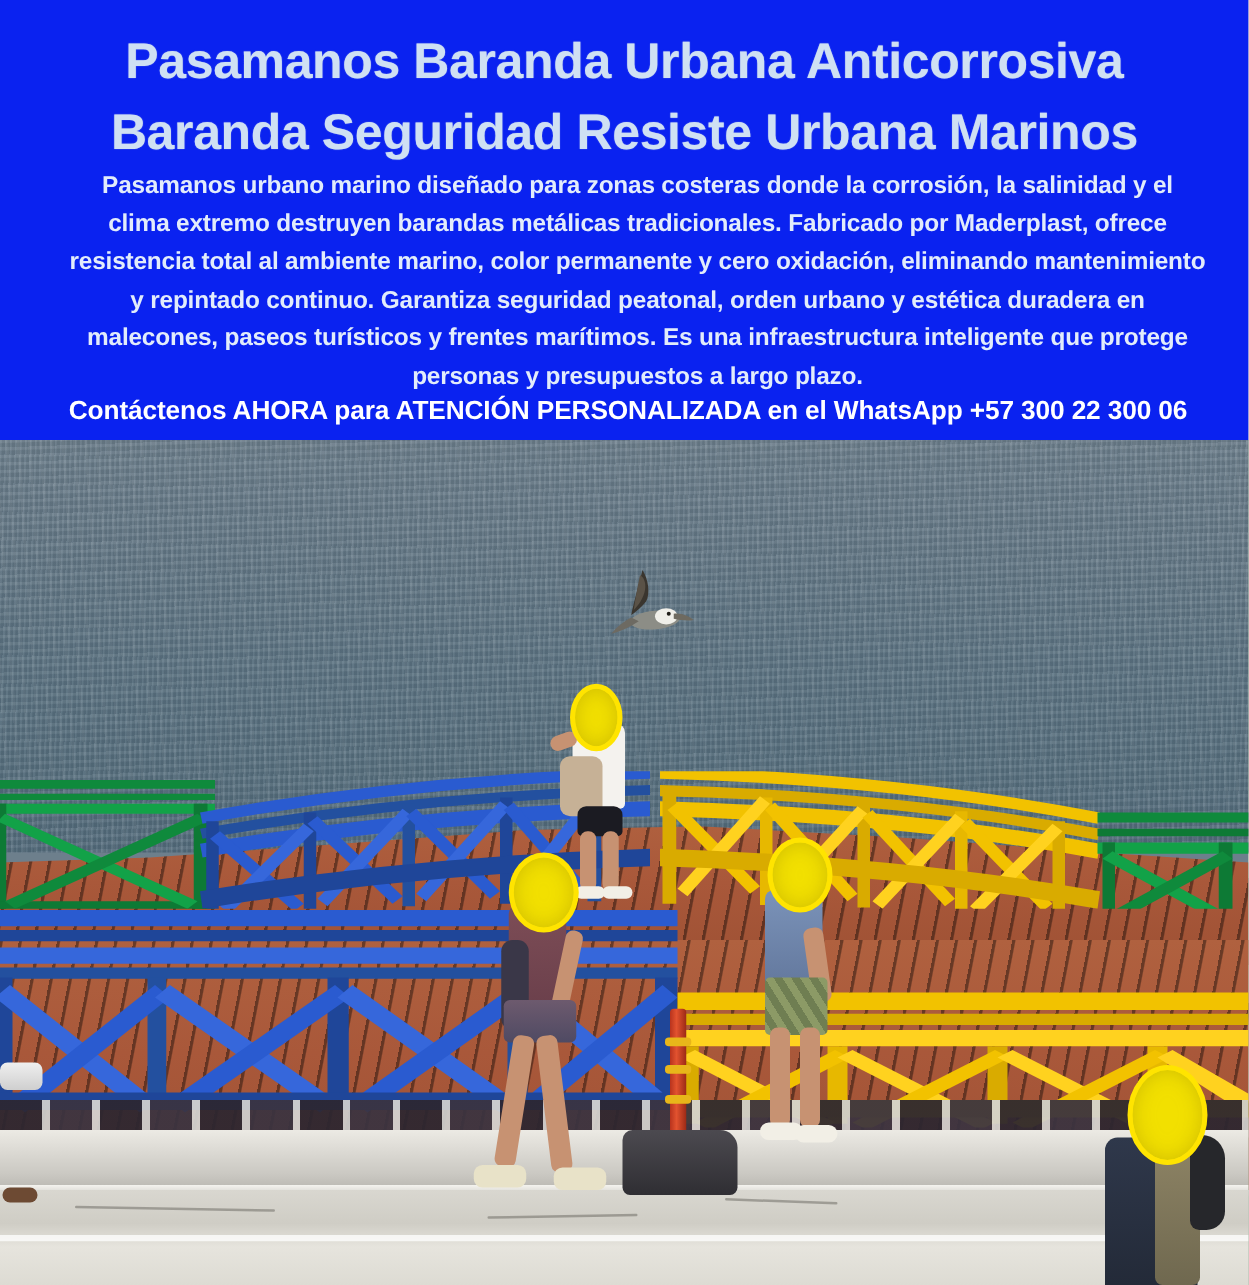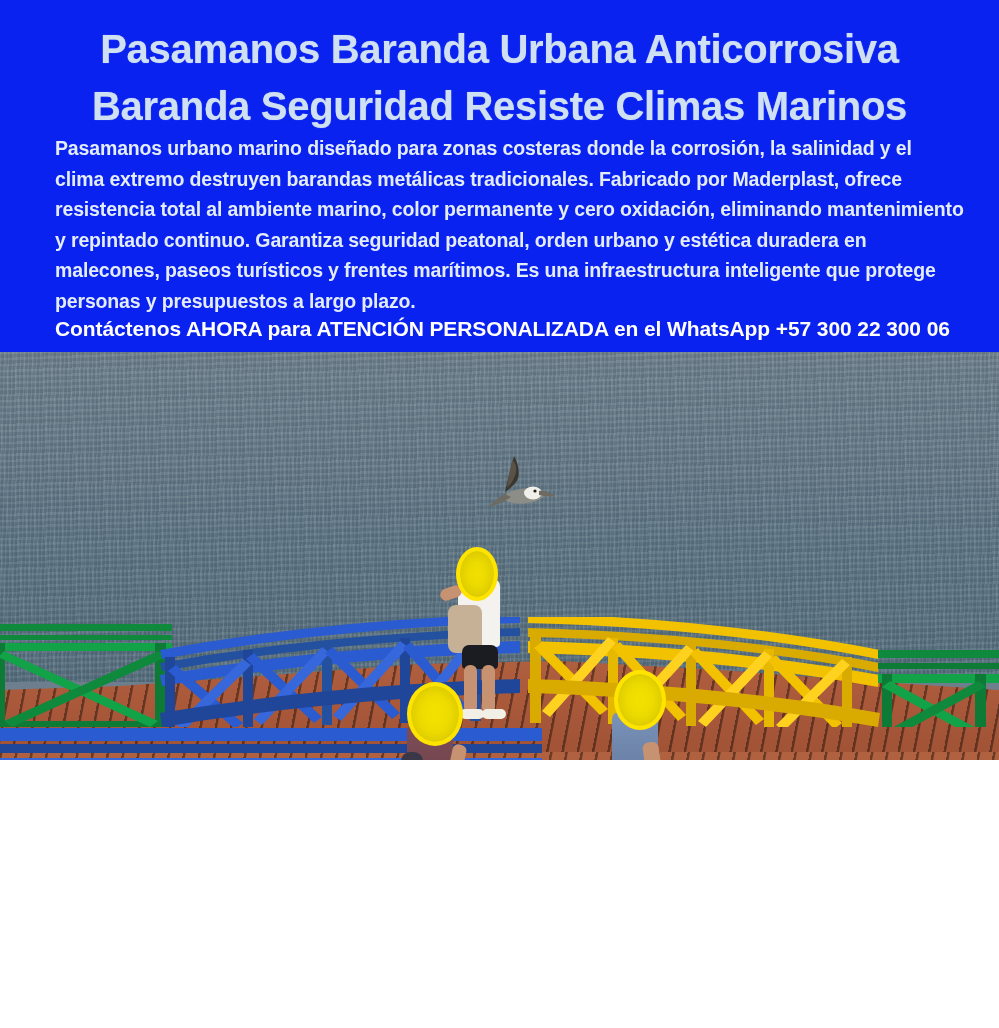--- a/index.html
+++ b/index.html
@@ -1,20 +1,20 @@
 <!DOCTYPE html>
 <html><head>
 <meta charset="utf-8">
 <style>
   html,body{margin:0;padding:0;background:#ffffff;}
   body{font-family:"Liberation Sans", sans-serif;}
 
   #page{
     position:relative;
-    width:999px;height:760px;
+    width:999px;height:1028px;
     overflow:hidden;
     background:#fef9c3;
     text-decoration:underline;
   }
 
   
   #banner{
     position:absolute;left:0;top:0;width:999px;height:352px;
     background:#0a22f0;
     overflow:hidden;
@@ -32,20 +32,21 @@
   #title1{position:absolute;left:0;top:22px;width:999px;}
   #title2{position:absolute;left:0;top:79px;width:999px;}
 
   #paragraph{
     position:absolute;left:55px;top:133px;width:910px;
     color:#e2ecfb;
     font-weight:bold;
     font-size:19.5px;
     line-height:30.5px;
     letter-spacing:-0.15px;
+    text-align:center;
   }
   #paragraph p{margin:0;}
   #contact-line{
     position:absolute;left:55px;top:316px;width:920px;
     color:#ffffff;font-weight:bold;font-size:21px;line-height:26px;
     letter-spacing:-0.1px;
   }
 
   
   #photo{
@@ -164,21 +165,21 @@
     background:linear-gradient(#efefef,#cfcfcf);border-radius:6px;
   }
 </style>
 </head>
 <body>
 
 <div id="page">
 
   <div id="banner">
     <div class="title-line" id="title1">Pasamanos Baranda Urbana Anticorrosiva</div>
-    <div class="title-line" id="title2">Baranda Seguridad Resiste Climas Marinos</div>
+    <div class="title-line" id="title2">Baranda Seguridad Resiste Urbana Marinos</div>
     <div id="paragraph">
       <p>Pasamanos urbano marino diseñado para zonas costeras donde la corrosión, la salinidad y el clima extremo destruyen barandas metálicas tradicionales. Fabricado por Maderplast, ofrece resistencia total al ambiente marino, color permanente y cero oxidación, eliminando mantenimiento y repintado continuo. Garantiza seguridad peatonal, orden urbano y estética duradera en malecones, paseos turísticos y frentes marítimos. Es una infraestructura inteligente que protege personas y presupuestos a largo plazo.</p>
     </div>
     <div id="contact-line">Contáctenos AHORA para ATENCIÓN PERSONALIZADA en el WhatsApp +57 300 22 300 06</div>
   </div>
 
   <div id="photo">
 
     <div id="sea"></div>
 

